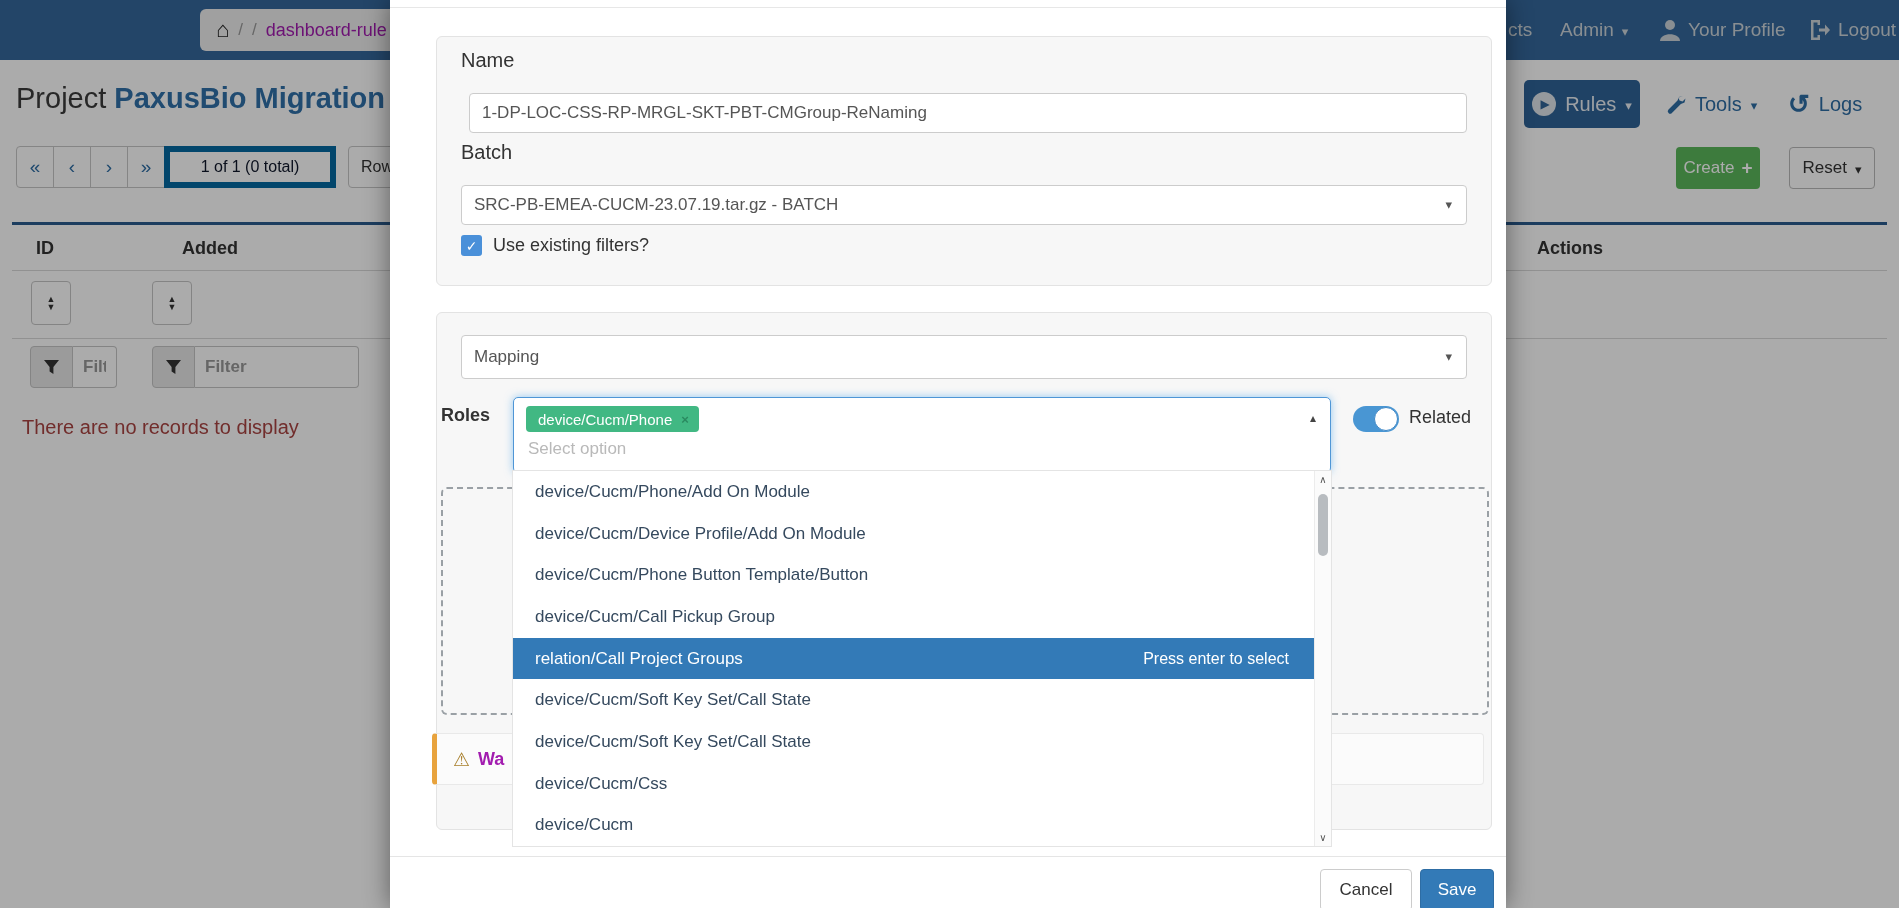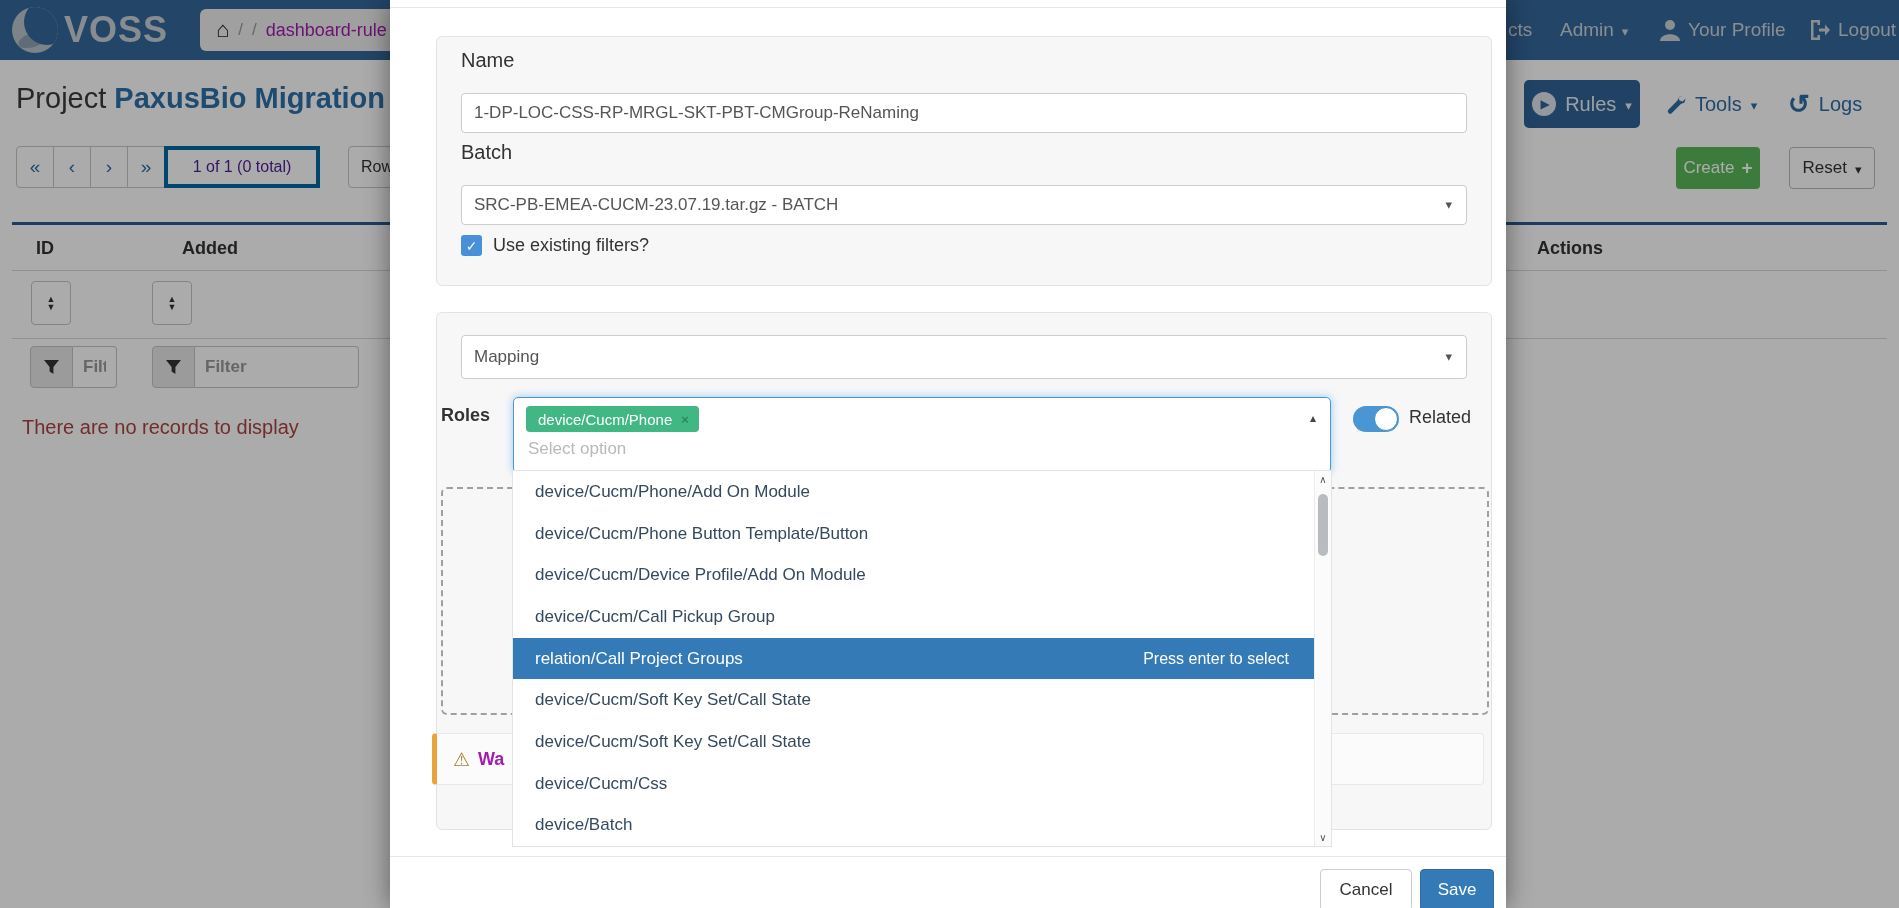--- a/index.html
+++ b/index.html
@@ -20,21 +20,21 @@
   .nav-item { position:absolute; top:0; height:60px; display:flex; align-items:center; gap:8px; color:#ccd4da; font-size:19px; cursor:pointer;text-align:center; }
   .nav-caret { font-size:13px; margin-top:3px; }
   .nav-svg { display:block; }
 
   .page-title { position:absolute; left:16px; top:82px; width:372px; overflow:hidden; white-space:nowrap; font-size:29px; color:#3b3b3b; }
   .page-title b { color:#3071a9; }
 
   .pager { position:absolute; left:16px; top:146px; display:flex; }
   .pg-btn { width:38px; height:42px; background:#fff; border:1px solid #c7c7c7; margin-left:-1px; display:flex; align-items:center; justify-content:center; color:#2e6da4; font-size:19px; }
   .pg-btn:first-child { margin-left:0; border-radius:4px 0 0 4px; }
-  .pg-status { width:156px; height:42px; background:#fff; border:4px solid #0369a1; margin-left:-1px; display:flex; align-items:center; justify-content:center; font-size:16px; color:#4c1d95; }
+  .pg-status { width:172px; height:42px; background:#fff; border:6px solid #0369a1; margin-left:-1px; display:flex; align-items:center; justify-content:center; font-size:16px; color:#0f172a; }
   .pg-rows { position:absolute; left:348px; top:146px; width:70px; height:42px; background:#fff; border:1px solid #c7c7c7; border-radius:4px 0 0 4px; display:flex; align-items:center; padding-left:12px; font-size:16px; color:#333; }
 
   .btn-rules { position:absolute; left:1524px; top:80px; width:116px; height:48px; background:#2f6397; border-radius:5px; display:flex; align-items:center; justify-content:center; gap:9px; color:#e9eef3; font-size:20px; cursor:pointer; }
   .play-circle { width:24px; height:24px; border-radius:50%; background:#dfe5ea; color:#2f6397; font-size:12px; display:flex; align-items:center; justify-content:center; padding-left:2px; }
   .link-tool { position:absolute; top:80px; height:48px; display:flex; align-items:center; gap:9px; color:#2e6da4; font-size:20px; cursor:pointer; }
   .hist-glyph { font-size:26px; font-weight:bold; line-height:1; }
   .btn-create { position:absolute; left:1676px; top:147px; width:84px; height:42px; background:#5cb85c; border-radius:4px; color:#fff; font-size:17px; display:flex; align-items:center; justify-content:center; gap:7px; cursor:pointer; }
   .plus-glyph { font-weight:bold; font-size:19px; }
   .btn-reset { position:absolute; left:1789px; top:147px; width:86px; height:42px; background:#fff; border:1px solid #b9b9b9; border-radius:4px; color:#333; font-size:17px; display:flex; align-items:center; justify-content:center; gap:8px; cursor:pointer; }
 
@@ -53,21 +53,21 @@
   .backdrop { position:absolute; inset:0; background:rgba(0,0,0,0.33); z-index:10; }
 
   
   .modal { position:absolute; left:390px; top:0; width:1116px; height:908px; background:#fff; z-index:20; box-shadow:0 0 24px rgba(0,0,0,0.45); }
   .modal-hairline { position:absolute; left:0; top:7px; width:1116px; height:1px; background:#e7e7e7; }
   .mpanel { position:absolute; left:46px; width:1056px; background:#f7f7f7; border:1px solid #e3e3e3; border-radius:6px; }
   .panel1 { top:36px; height:250px; }
   .panel2 { top:312px; height:518px; }
   .mlabel { position:absolute; left:24px; font-size:20px; color:#333; }
   .mfield { position:absolute; left:24px; right:24px; height:40px; background:#fff; border:1px solid #ccc; border-radius:4px; font-size:17px; color:#555; padding:0 12px; display:flex; align-items:center; }
-  input.mfield { font-family:"Liberation Sans",sans-serif; display:block; padding-top:0; }
+  input.mfield { font-family:"Liberation Sans",sans-serif; display:block; padding-top:0;margin-left:8px; }
   .sel-caret { position:absolute; right:14px; top:50%; transform:translateY(-54%); font-size:13px; color:#555; }
   .chk-row { position:absolute; left:24px; top:198px; display:flex; align-items:center; cursor:pointer; }
   .chk-box { width:21px; height:21px; background:#4a90d9; border-radius:3px; color:#fff; font-size:14px; display:flex; align-items:center; justify-content:center; }
   .chk-label { margin-left:11px; font-size:18px; color:#333; }
 
   .roles-label { position:absolute; left:4px; top:92px; font-size:18px; font-weight:bold; color:#333; }
   .multiselect { position:absolute; left:76px; top:84px; width:818px; height:76px; background:#fff; border:1px solid #4f96d6; border-radius:5px; box-shadow:0 0 8px rgba(82,168,236,0.6); cursor:text; }
   .ms-tag { position:absolute; left:12px; top:8px; height:26px; background:#41b883; border-radius:4px; color:#fff; font-size:15px; display:flex; align-items:center; padding:0 10px 0 12px; gap:9px; }
   .ms-tag-x { font-size:13px; font-weight:bold; color:#2a8a60; cursor:pointer; }
   .ms-placeholder { position:absolute; left:14px; top:41px; font-size:17px; color:#b9b9b9; }
@@ -90,24 +90,20 @@
   .warn-text { font-size:18px; font-weight:bold; color:#a21caf; }
 
   .mfooter-line { position:absolute; left:0; top:856px; width:1116px; height:1px; background:#e5e5e5; }
   .btn-cancel { position:absolute; left:930px; top:869px; width:92px; height:42px; background:#fff; border:1px solid #ccc; border-radius:4px; font-size:17px; color:#333; display:flex; align-items:center; justify-content:center; cursor:pointer; }
   .btn-save { position:absolute; left:1030px; top:869px; width:74px; height:42px; background:#337ab7; border:1px solid #2e6da4; border-radius:4px; font-size:17px; color:#fff; display:flex; align-items:center; justify-content:center; cursor:pointer; }
 </style>
 </head>
 <body>
 
 <div class="navbar">
-  <div class="brand">
-    <div class="logo"></div>
-    <div class="brand-text">VOSS</div>
-  </div>
   <div class="breadcrumb">
     <span class="crumb-home">⌂</span>
     <span class="crumb-sep">/</span>
     <span class="crumb-sep">/</span>
     <span class="crumb-cur">dashboard-rule</span>
   </div>
   <div class="nav-item" style="left:1508px;">
     <span>cts</span>
   </div>
   <div class="nav-item" style="left:1560px;">
@@ -235,31 +231,31 @@
     </div>
     <div class="toggle">
         <div class="toggle-knob"></div>
       </div>
     <div class="toggle-label">Related</div>
     <div class="dropzone"></div>
   </div>
 
   <div class="ms-dropdown">
     <div class="ms-item">device/Cucm/Phone/Add On Module</div>
+    <div class="ms-item">device/Cucm/Device Profile/Add On Module</div>
     <div class="ms-item">device/Cucm/Phone Button Template/Button</div>
-    <div class="ms-item">device/Cucm/Device Profile/Add On Module</div>
     <div class="ms-item">device/Cucm/Call Pickup Group</div>
     <div class="ms-item hl">
       <span>relation/Call Project Groups</span>
       <span class="ms-hint">Press enter to select</span>
     </div>
     <div class="ms-item">device/Cucm/Soft Key Set/Call State</div>
     <div class="ms-item">device/Cucm/Soft Key Set/Call State</div>
     <div class="ms-item">device/Cucm/Css</div>
-    <div class="ms-item">device/Batch</div>
+    <div class="ms-item">device/Cucm</div>
     <div class="ms-scroll">
       <div class="ms-arrow" style="top:0;">∧</div>
       <div class="ms-thumb"></div>
       <div class="ms-arrow" style="bottom:0;">∨</div>
     </div>
   </div>
 
   <div class="warnbox">
     <span class="warn-icon">⚠</span>
     <span class="warn-text">Wa</span>

